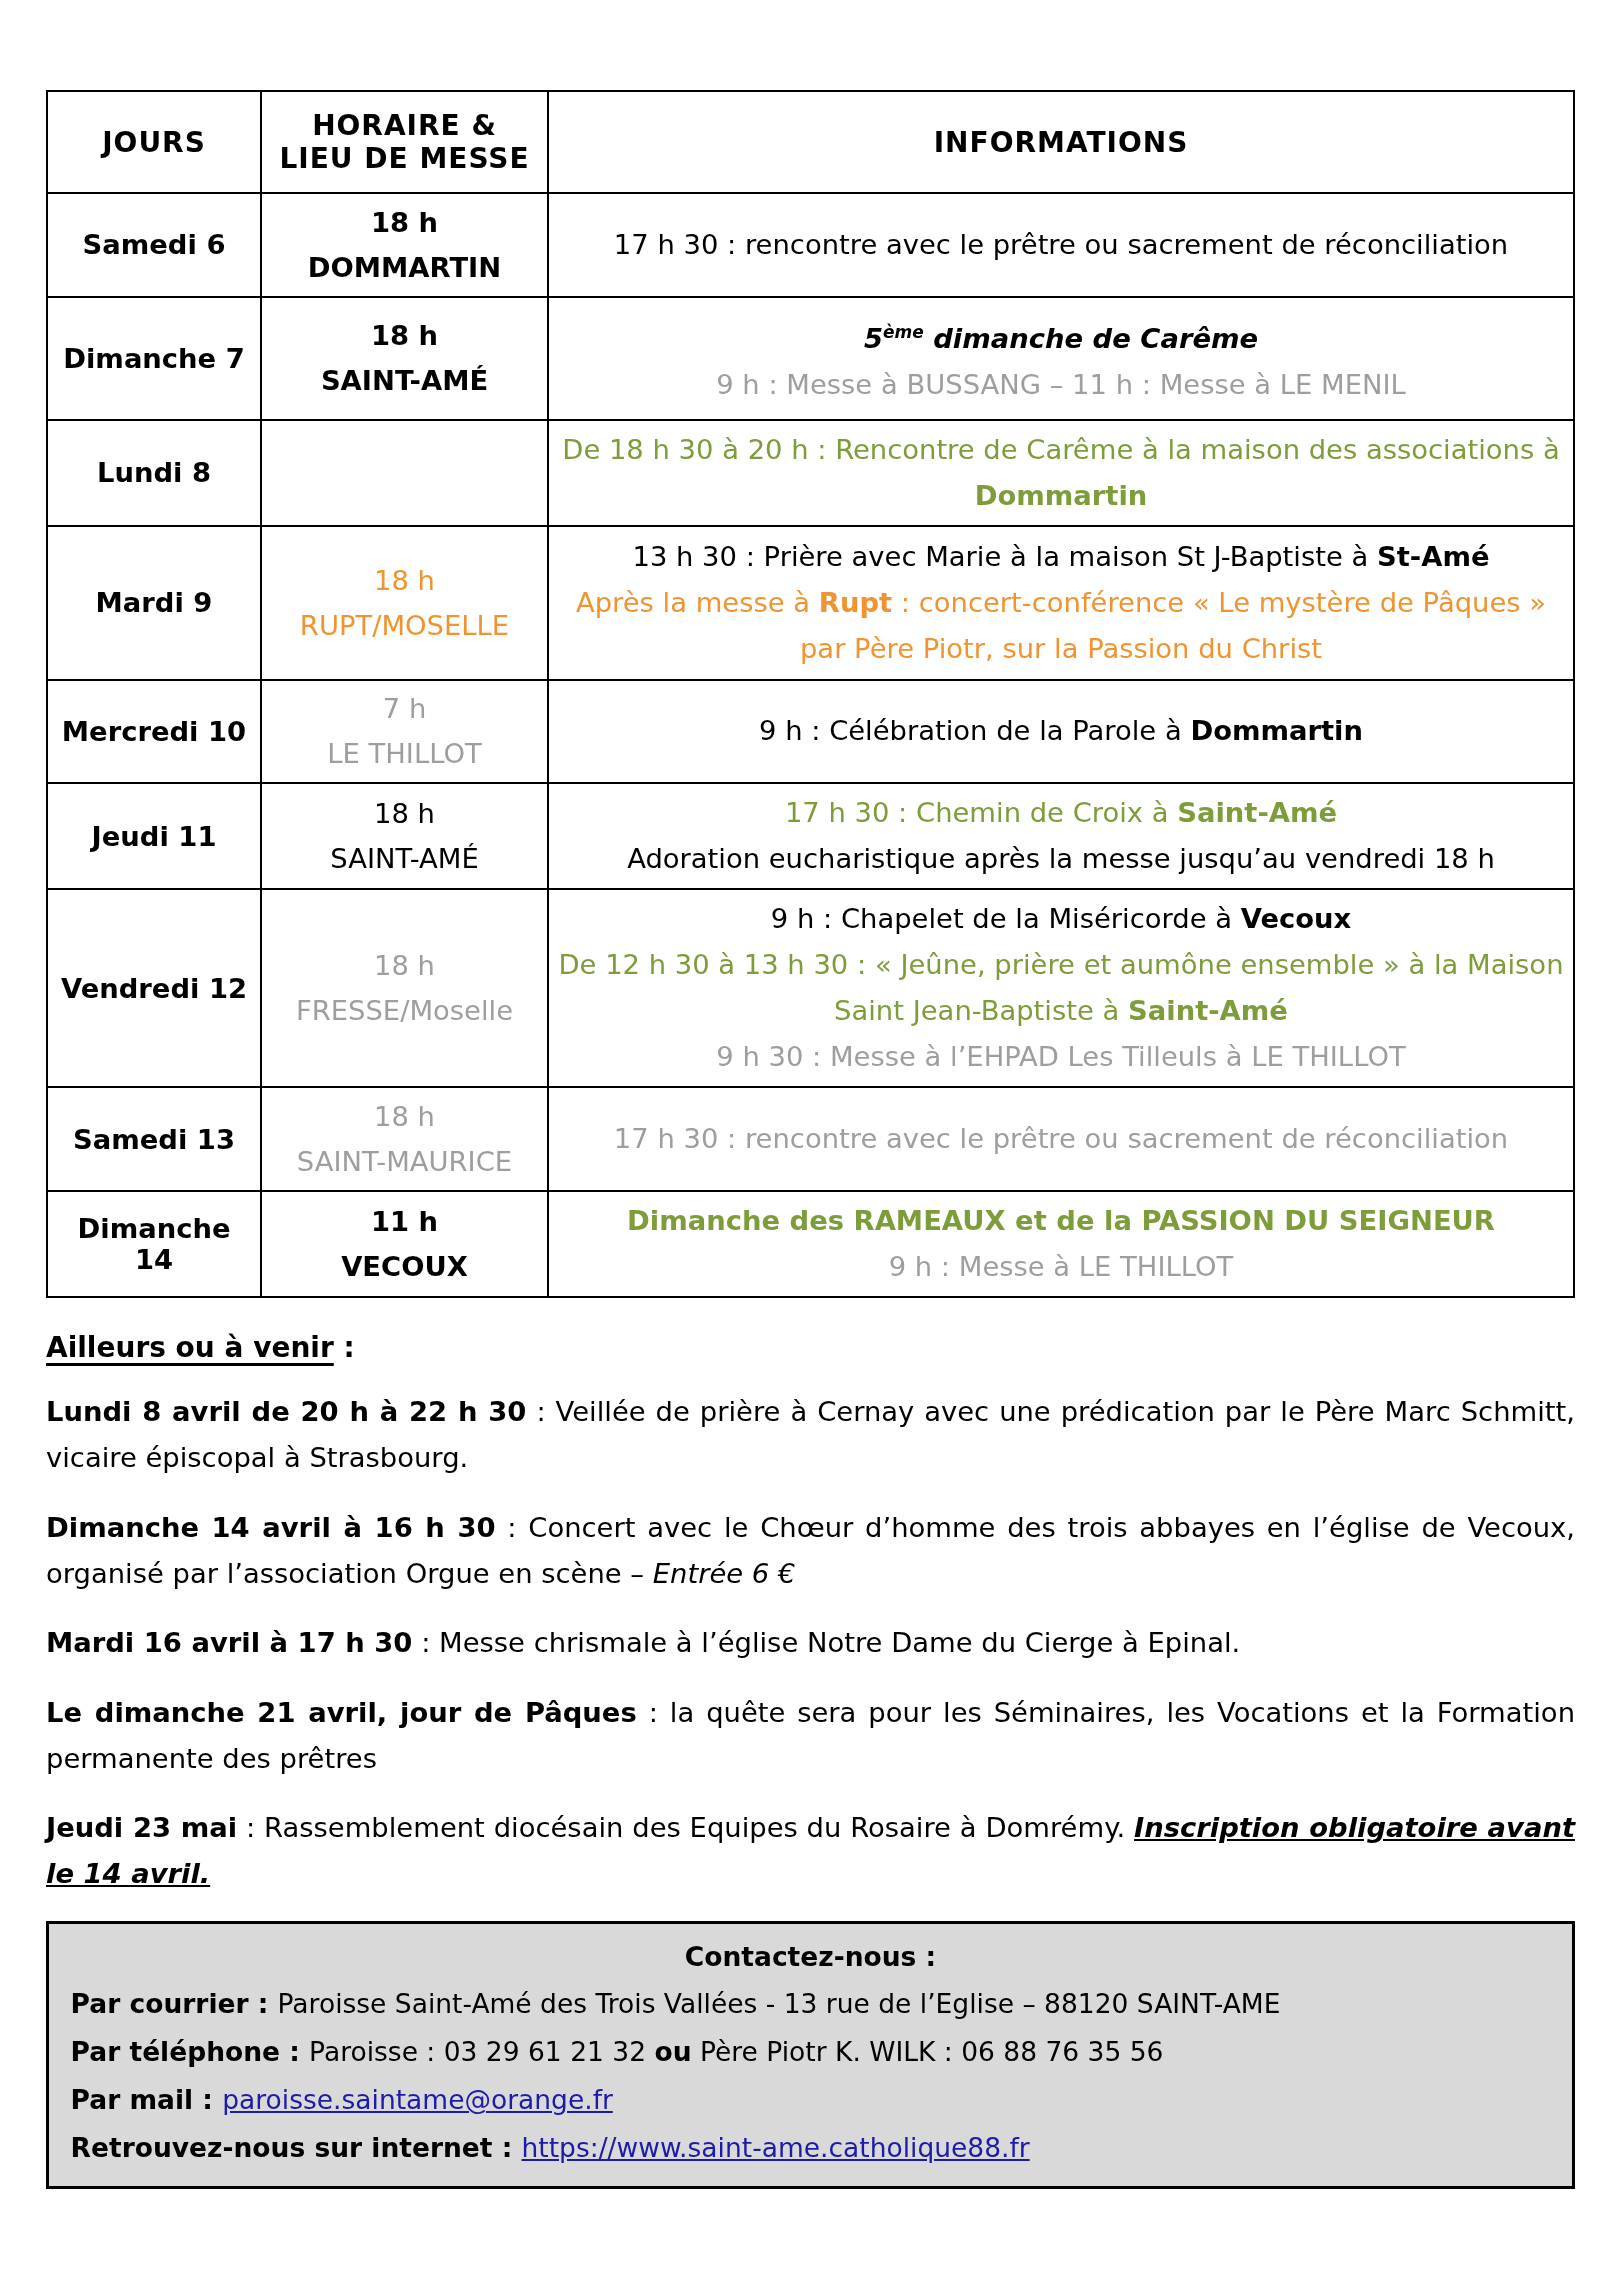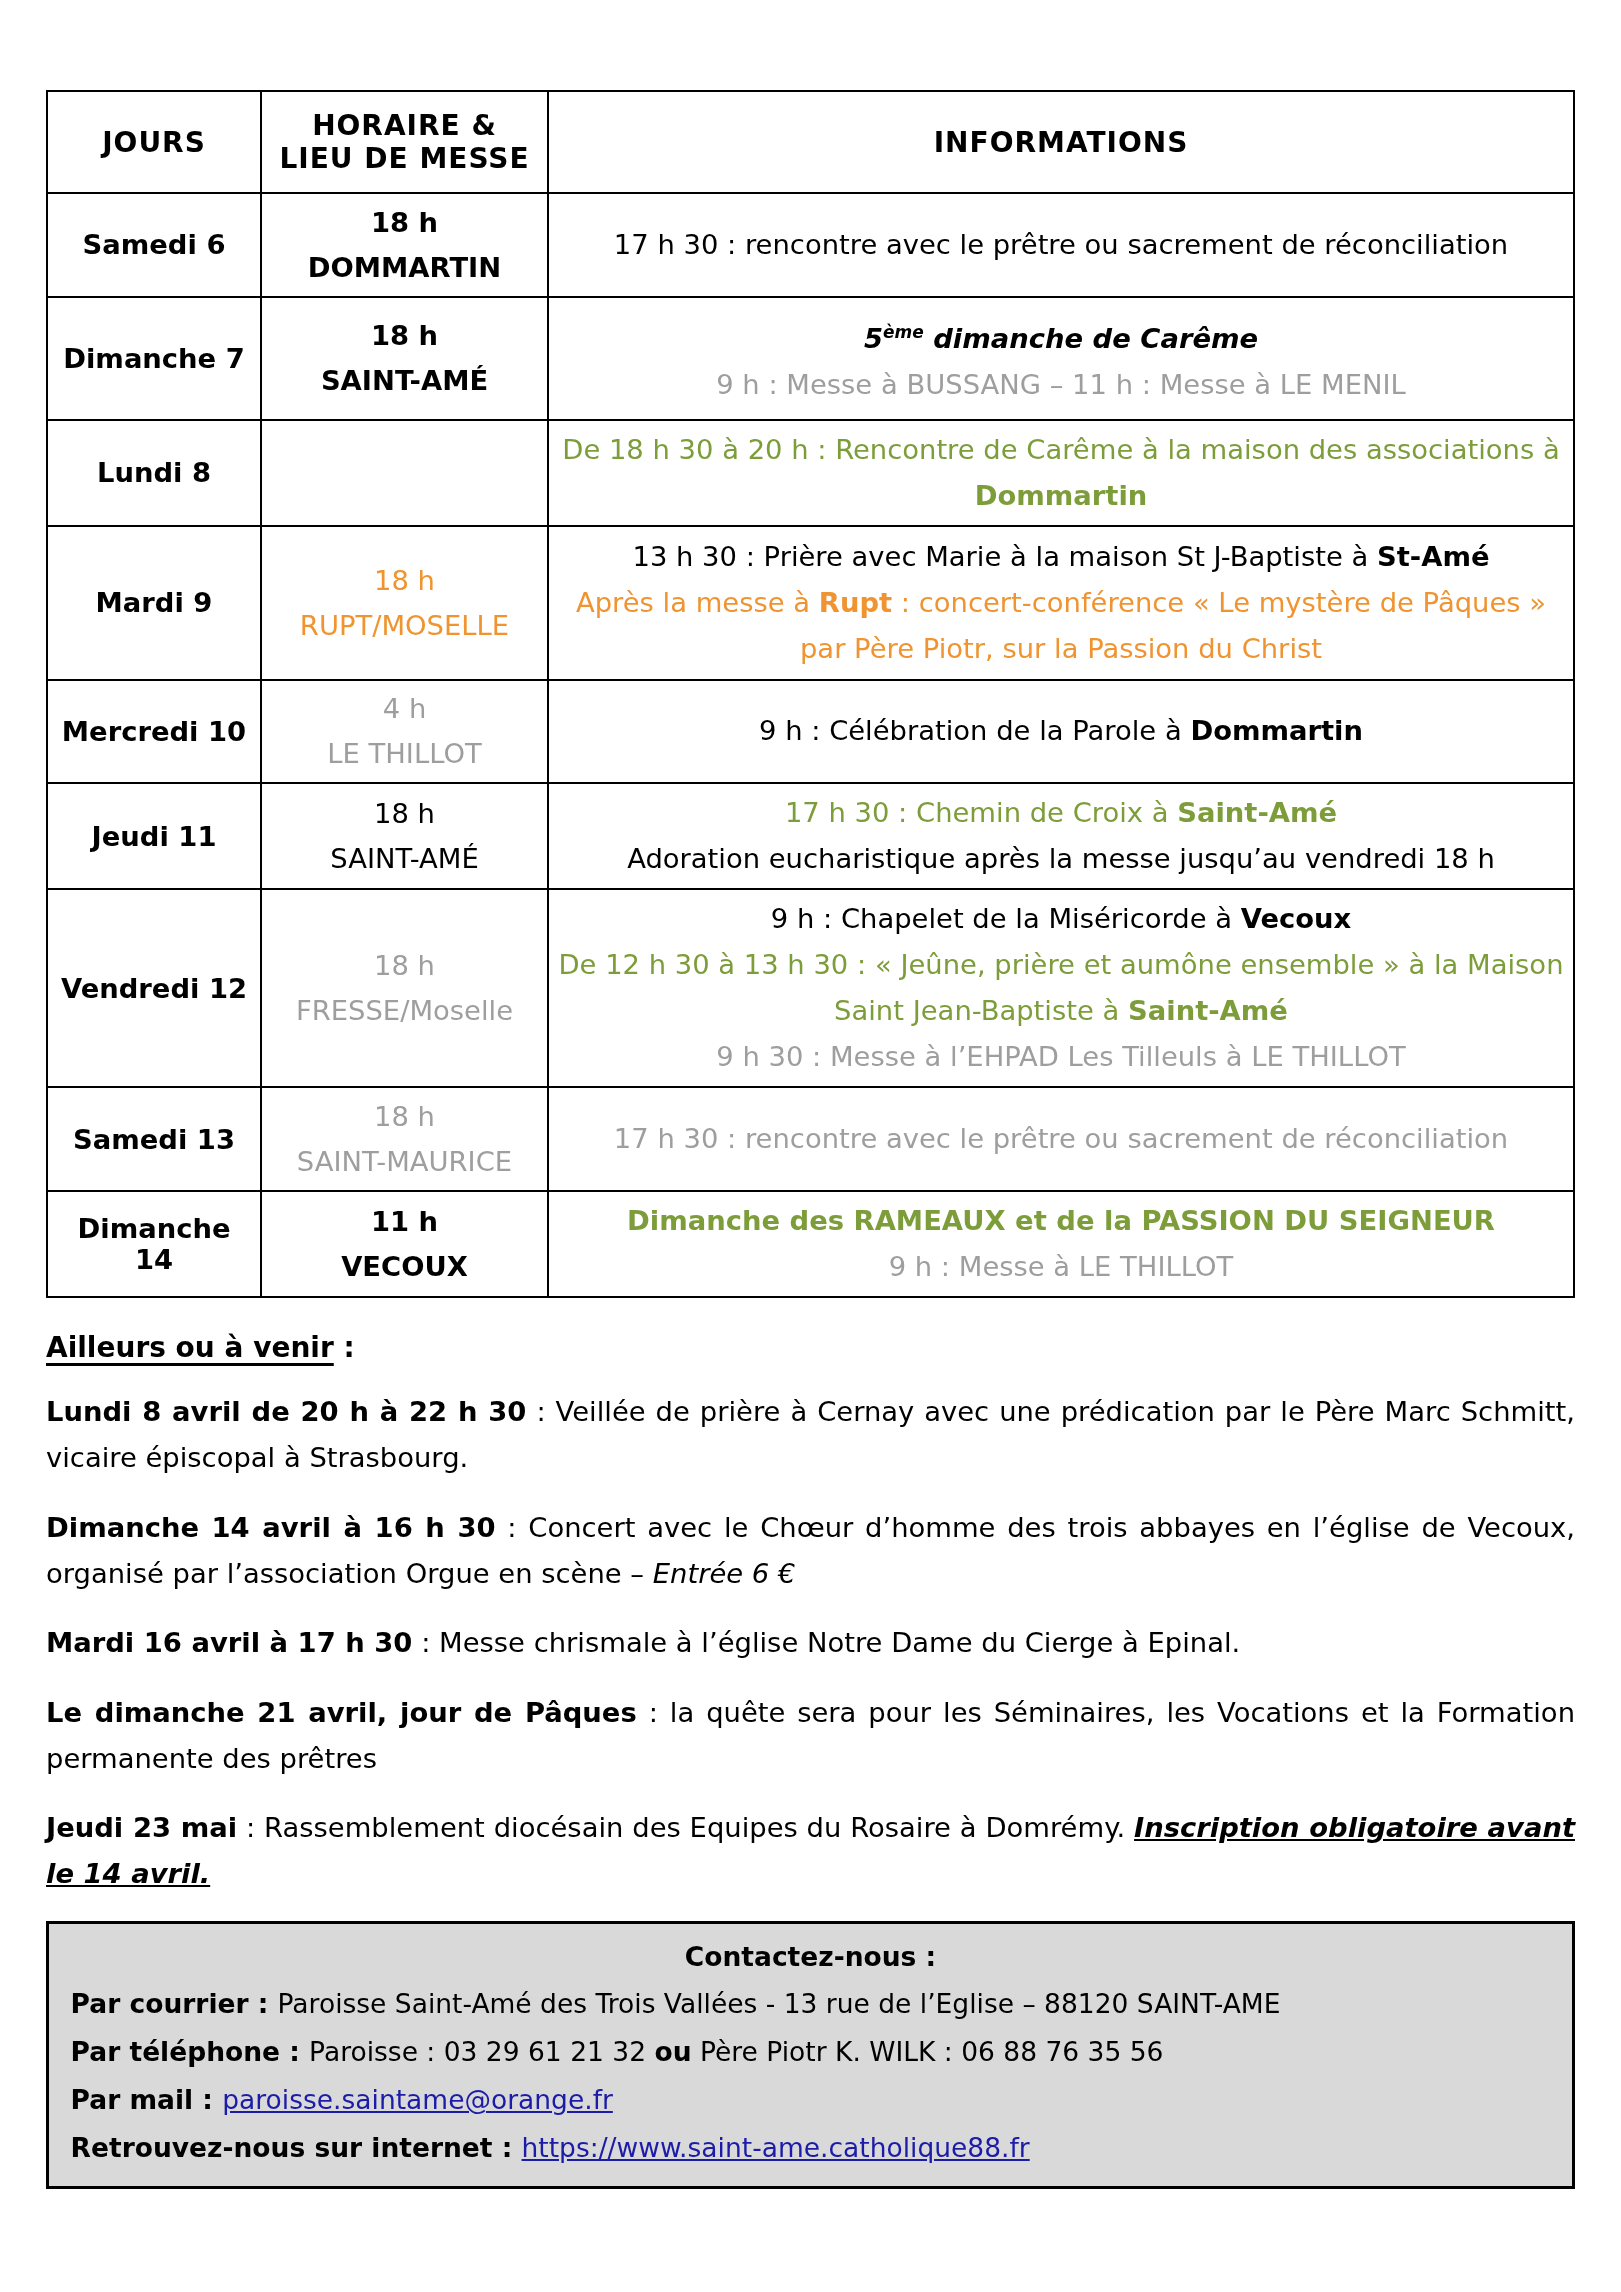--- a/index.html
+++ b/index.html
@@ -133,21 +133,21 @@
             <div class="when-line" style="color: rgb(239, 148, 48);">RUPT/MOSELLE</div>
           </td>
           <td class="cell-info">
             <div class="info-line"><span style="color: rgb(0, 0, 0);">13 h 30 : Prière avec Marie à la maison St J-Baptiste à </span><span style="color: rgb(0, 0, 0); font-weight: bold;">St-Amé</span></div>
             <div class="info-line"><span style="color: rgb(239, 148, 48);">Après la messe à </span><span style="color: rgb(239, 148, 48); font-weight: bold;">Rupt</span><span style="color: rgb(239, 148, 48);"> : concert-conférence « Le mystère de Pâques » par Père Piotr, sur la Passion du Christ</span></div>
           </td>
         </tr>
         <tr>
           <td class="cell-day">Mercredi 10</td>
           <td class="cell-when">
-            <div class="when-line" style="color: rgb(158, 158, 158);">4 h</div>
+            <div class="when-line" style="color: rgb(158, 158, 158);">7 h</div>
             <div class="when-line" style="color: rgb(158, 158, 158);">LE THILLOT</div>
           </td>
           <td class="cell-info">
             <div class="info-line"><span style="color: rgb(0, 0, 0);">9 h : Célébration de la Parole à </span><span style="color: rgb(0, 0, 0); font-weight: bold;">Dommartin</span></div>
           </td>
         </tr>
         <tr>
           <td class="cell-day">Jeudi 11</td>
           <td class="cell-when">
             <div class="when-line" style="color: rgb(0, 0, 0);">18 h</div>

